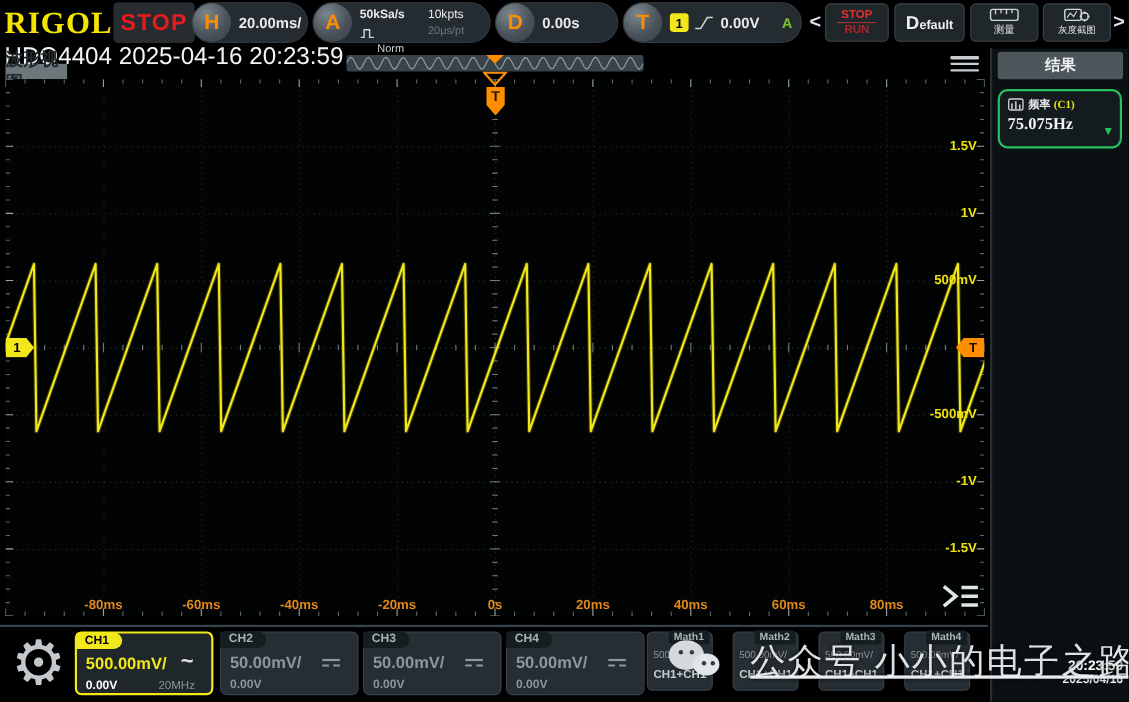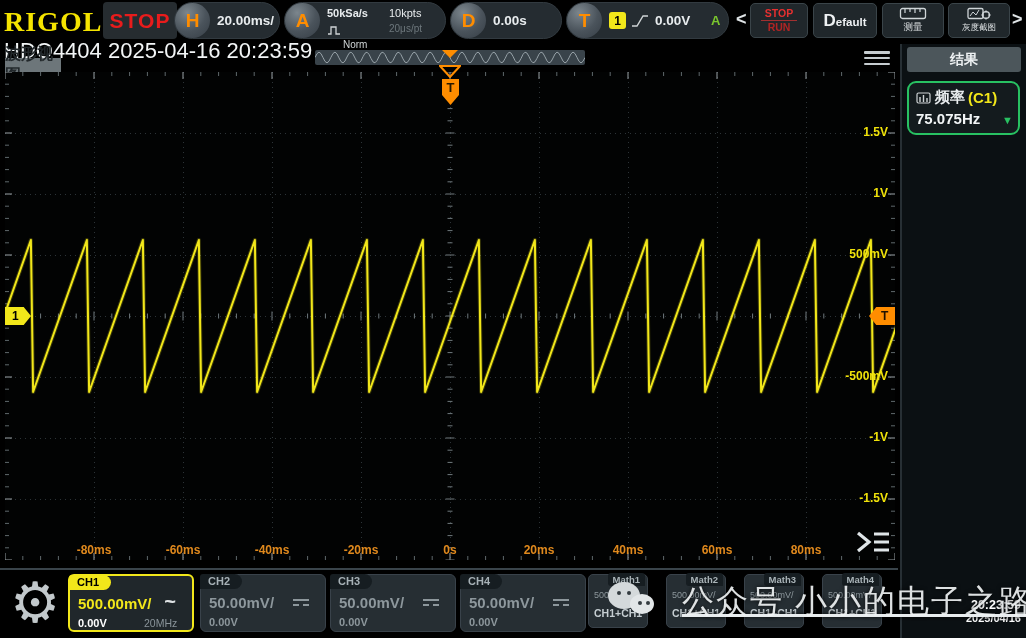--- a/index.html
+++ b/index.html
@@ -71,26 +71,26 @@
   .mk-ch1 { position:absolute; left:0; top:235px; width:26px; height:18px; background:#f2e71a;
               clip-path:polygon(0 0,72% 0,100% 50%,72% 100%,0 100%);
               color:#000; font-size:12px; font-weight:700; line-height:18px; text-align:left; padding-left:7px; }
   .mk-trig { position:absolute; left:864px; top:235px; width:26px; height:18px; background:#ff8d00;
               clip-path:polygon(28% 0,100% 0,100% 100%,28% 100%,0 50%);
               color:#201200; font-size:12px; font-weight:700; line-height:18px; text-align:left; padding-left:12px; }
   .menu-fly { position:absolute; left:848px; top:456px; }
   .hsep { position:absolute; left:0; top:568px; width:898px; height:2px; background:#39434a; }
   
   .results { position:absolute; left:900px; top:44px; width:126px; height:594px; background:#0b1013;
-             border-left:2px solid #272f34; }
+             border-left:2px solid #272f34;font-family:Liberation Serif, serif; }
   .results .hdr { margin:3px 5px 0 5px; height:25px; background:#4c565b; border-radius:3px;
              display:flex; align-items:center; justify-content:center; font-size:14px; font-weight:700; color:#eef1f3; }
   .meas-card { position:relative; margin:9px 0 0 5px; width:113px; height:54px; background:#141b1e;
              border:2px solid #28c162; border-radius:9px; padding:5px 7px; }
-  .meas-card .r1 { display:flex; align-items:center; gap:3px; font-size:15px; font-weight:700; }
+  .meas-card .r1 { display:flex; align-items:center; gap:3px; font-size:10px; font-weight:700; }
   .meas-card .src { color:#f2e71a; }
   .meas-card .val { margin-top:3px; font-size:15px; font-weight:700; color:#f2f5f6; }
   .meas-card .caret { position:absolute; right:5px; bottom:7px; font-size:11px; color:#28c162; }
   
   .gear-logo { position:absolute; left:4px; top:570px; width:62px; height:64px; display:flex;
              align-items:center; justify-content:center; font-size:56px; color:#c2c8cb; }
   .chbox { position:absolute; top:574px; width:126px; height:58px; background:#262e33;
              border:1px solid #39424a; border-radius:6px; }
   .chbox.active { background:#20272b; border:2px solid #f2e71a; }
   .chtab { position:absolute; top:-1px; left:-1px; height:15px; padding:0 12px 0 8px;

